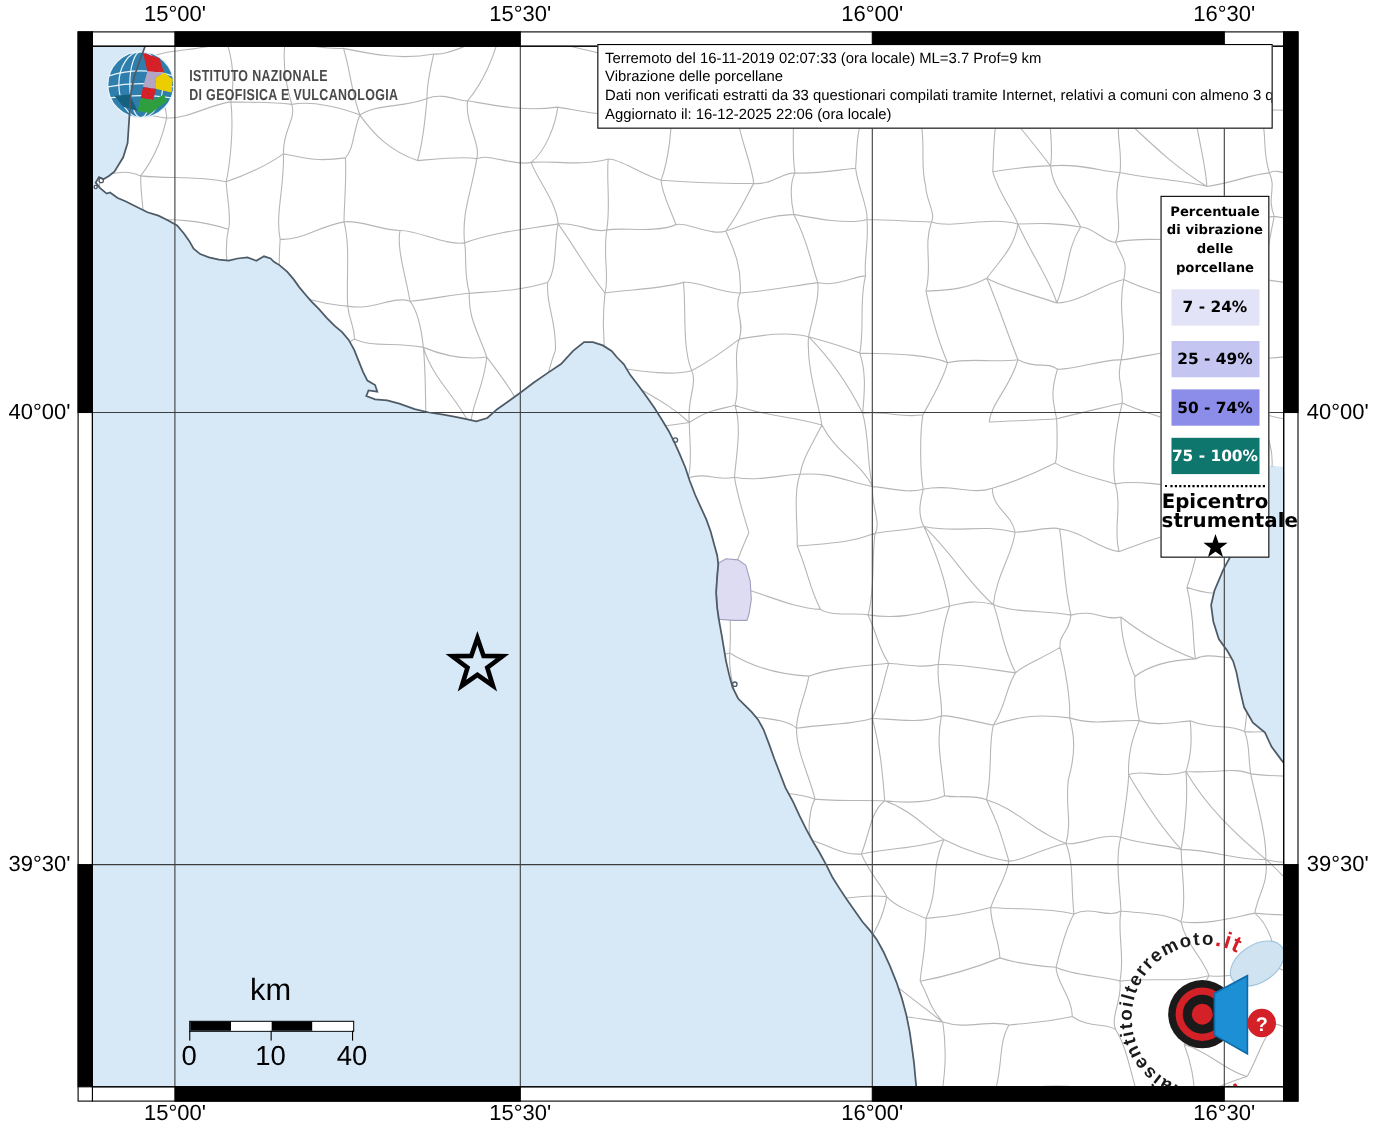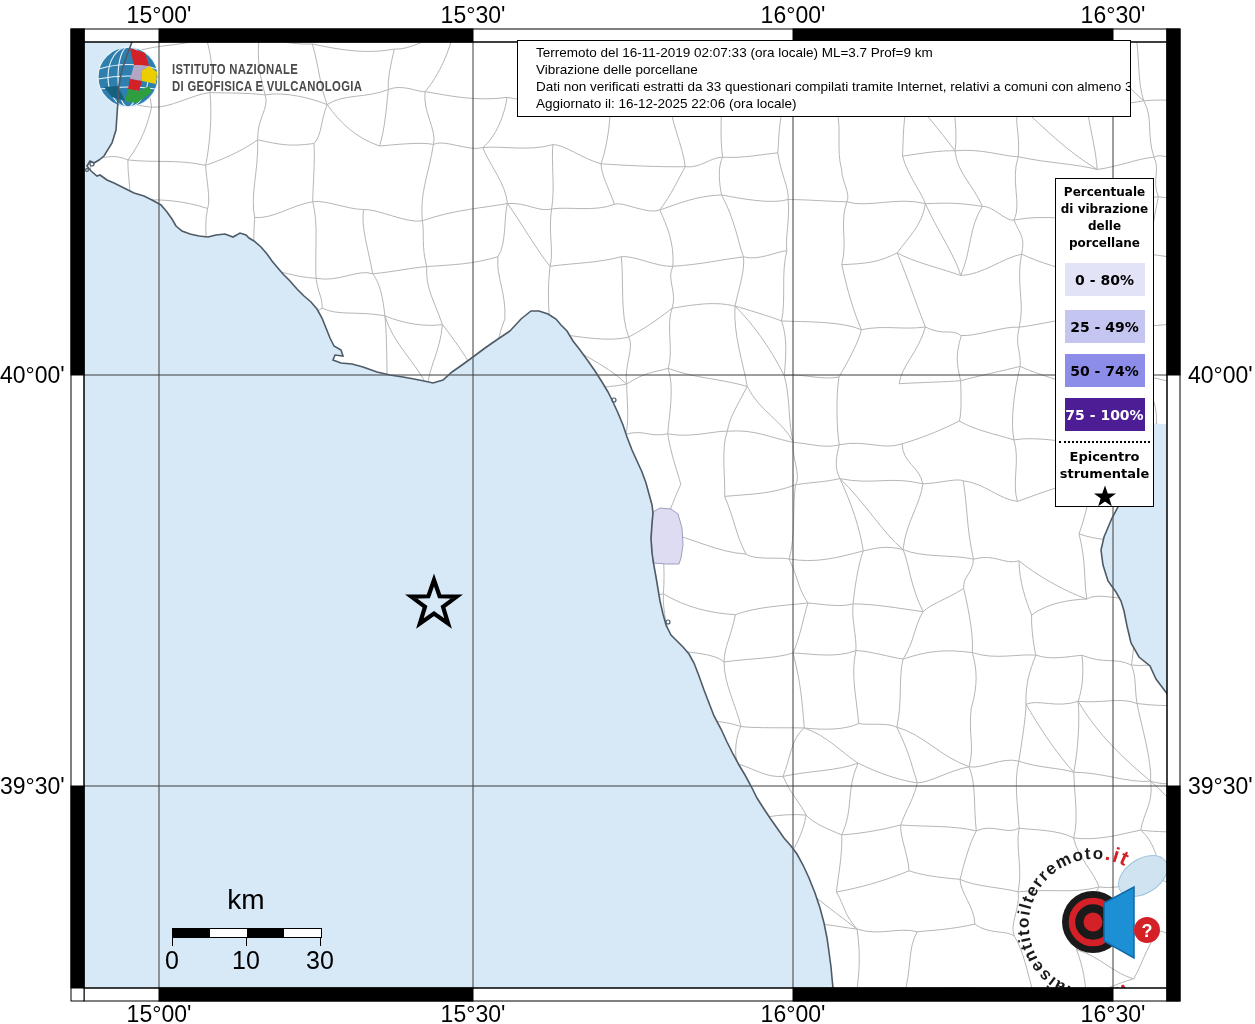--- a/index.html
+++ b/index.html
@@ -1,39 +1,39 @@
 <!DOCTYPE html>
 <html><head>
 <meta charset="utf-8">
 <style>
   html,body{margin:0;padding:0;background:#fff;}
   .page{position:relative;width:1255px;height:1024px;background:#ffffff;overflow:hidden;
         font-family:"Liberation Sans",sans-serif;color:#000;}
   svg.map{position:absolute;left:0;top:0;}
 
   
-  .tick{position:absolute;font-size:23px;white-space:nowrap;}
+  .tick{position:absolute;font-size:20px;white-space:nowrap;}
   .tick.h{transform:translateX(-50%);}
   .tick.vl{width:64px;text-align:right;transform:translateY(-50%);}
   .tick.vr{transform:translateY(-50%);}
 
   
-  .info-box{position:absolute;left:517px;top:40px;width:614px;box-sizing:border-box;
-            background:#fff;border:1px solid #000;padding:3px 6px 4px 18px;
+  .info-box{position:absolute;left:543px;top:40px;width:614px;box-sizing:border-box;
+            background:#fff;border:1px solid #000;padding:3px 6px 4px 6px;
             font-size:13.5px;line-height:17px;white-space:nowrap;overflow:hidden;}
 
   
   .legend{position:absolute;left:1055px;top:178px;width:99px;height:329px;box-sizing:border-box;
           background:#fff;border:1px solid #000;text-align:center;
           font-family:"DejaVu Sans",sans-serif;font-weight:bold;}
   .legend-title{font-size:12px;line-height:17px;margin-top:5px;}
   .swatch{width:80px;height:33px;margin:11px auto 0 auto;display:flex;align-items:center;
           justify-content:center;font-size:14px;}
   .legend-divider{border-top:2px dotted #000;margin:10px 3px 5px 3px;}
-  .legend-epi{font-size:13px;line-height:17px;}
+  .legend-epi{font-size:18px;line-height:17px;}
   .legend-star{margin-top:2px;}
 
   
   .scalebar{position:absolute;left:160px;top:884px;width:180px;height:100px;}
   .sb-km{position:absolute;left:12px;top:0;width:148px;text-align:center;font-size:28px;}
   .sb-bar{position:absolute;left:12px;top:44px;width:148px;height:8px;border:1px solid #000;display:flex;}
   .sb-seg{flex:1 1 auto;}
   .sb-tick{position:absolute;top:53px;width:1px;height:9px;background:#000;}
   .sb-num{position:absolute;top:62px;font-size:25px;transform:translateX(-50%);}
 
@@ -167,24 +167,24 @@
     <div>Aggiornato il: 16-12-2025 22:06 (ora locale)</div>
   </div>
 
   <div class="legend">
     <div class="legend-title">
       <div>Percentuale</div>
       <div>di vibrazione</div>
       <div>delle</div>
       <div>porcellane</div>
     </div>
-    <div class="swatch" style="background-color: rgb(227, 227, 247); color: rgb(0, 0, 0);">0 - 80%</div>
+    <div class="swatch" style="background-color: rgb(227, 227, 247); color: rgb(0, 0, 0);">7 - 24%</div>
     <div class="swatch" style="background-color: rgb(197, 197, 241); color: rgb(0, 0, 0); margin-top: 14px;">25 - 49%</div>
     <div class="swatch" style="background-color: rgb(140, 140, 233); color: rgb(0, 0, 0);">50 - 74%</div>
-    <div class="swatch" style="background-color: #4c1d95; color: rgb(255, 255, 255);">75 - 100%</div>
+    <div class="swatch" style="background-color: #0f766e; color: rgb(255, 255, 255);">75 - 100%</div>
     <div class="legend-divider"></div>
     <div class="legend-epi">
       <div>Epicentro</div>
       <div>strumentale</div>
     </div>
     <svg class="legend-star" width="28" height="26" viewBox="-27 -26 54 52">
       <path d="M0,-24 L5.6,-7.7 L22.8,-7.4 L9,2.9 L14.1,19.4 L0,9.5 L-14.1,19.4 L-9,2.9 L-22.8,-7.4 L-5.6,-7.7 Z" transform="scale(0.45)" fill="none" stroke="#000" stroke-width="4" vector-effect="non-scaling-stroke"></path>
     </svg>
   </div>
 
@@ -194,16 +194,16 @@
       <div class="sb-seg" style="background:#000"></div>
       <div class="sb-seg" style="background:#fff"></div>
       <div class="sb-seg" style="background:#000"></div>
       <div class="sb-seg" style="background:#fff"></div>
     </div>
     <div class="sb-tick" style="left:12px;"></div>
     <div class="sb-tick" style="left:86px;"></div>
     <div class="sb-tick" style="left:160px;"></div>
     <div class="sb-num" style="left:12px;">0</div>
     <div class="sb-num" style="left:86px;">10</div>
-    <div class="sb-num" style="left:160px;">30</div>
+    <div class="sb-num" style="left:160px;">40</div>
   </div>
 
 </div>
 
 </body></html>

